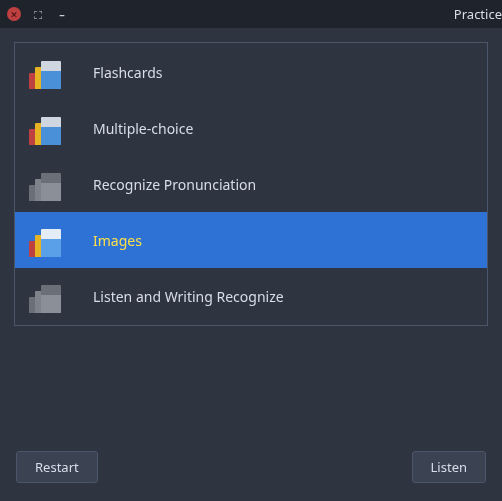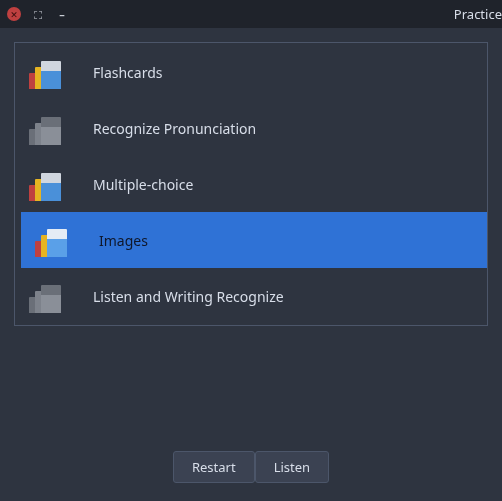--- a/index.html
+++ b/index.html
@@ -79,22 +79,21 @@
   }
   .item {
     display: flex;
     align-items: center;
     height: 56px;
     padding: 0 14px;
     gap: 30px;
   }
   .item.selected {
     background: #2f72d6;
-    color: #0f172a;
-    margin-left: 6px;
+    color: #fde047;
   }
   .item-label {
     font-size: 14px;
   }
   .icon-box {
     width: 34px;
     height: 34px;
     position: relative;
   }
   
@@ -110,21 +109,21 @@
   
   .gray .card.c1 { background: #6a6f78; }
   .gray .card.c2 { background: #7d828b; }
   .gray .card.c3 { background: #8a8f98; border-top-color: #6a6f78; }
   
   .selvariant .card.c3 { background: #5aa0e8; border-top-color: #e4ecf5; }
 
   .spacer-flex { flex: 1; }
   .button-row {
     display: flex;
-    justify-content: center;
+    justify-content: space-between;
     padding: 0 2px 4px 2px;
     margin-top: 14px;
   }
   .btn {
     background: #3b4252;
     border: 1px solid #4c566a;
     color: #d8dee9;
     font-size: 13px;
     padding: 6px 18px;
     border-radius: 3px;
@@ -161,35 +160,35 @@
       <div class="item">
         <div class="icon-box">
           <div class="card c1"></div>
             <div class="card c2"></div>
             <div class="card c3"></div>
         </div>
         <span class="item-label">Flashcards</span>
       </div>
 
       <div class="item">
+        <div class="icon-box">
+          <div class="card c1"></div>
+            <div class="card c2"></div>
+            <div class="card c3"></div>
+        </div>
+        <span class="item-label">Multiple-choice</span>
+      </div>
+
+      <div class="item">
         <div class="icon-box gray">
           <div class="card c1"></div>
             <div class="card c2"></div>
             <div class="card c3"></div>
         </div>
         <span class="item-label">Recognize Pronunciation</span>
-      </div>
-
-      <div class="item">
-        <div class="icon-box">
-          <div class="card c1"></div>
-            <div class="card c2"></div>
-            <div class="card c3"></div>
-        </div>
-        <span class="item-label">Multiple-choice</span>
       </div>
 
       <div class="item selected">
         <div class="icon-box selvariant">
           <div class="card c1"></div>
             <div class="card c2"></div>
             <div class="card c3"></div>
         </div>
         <span class="item-label">Images</span>
       </div>

